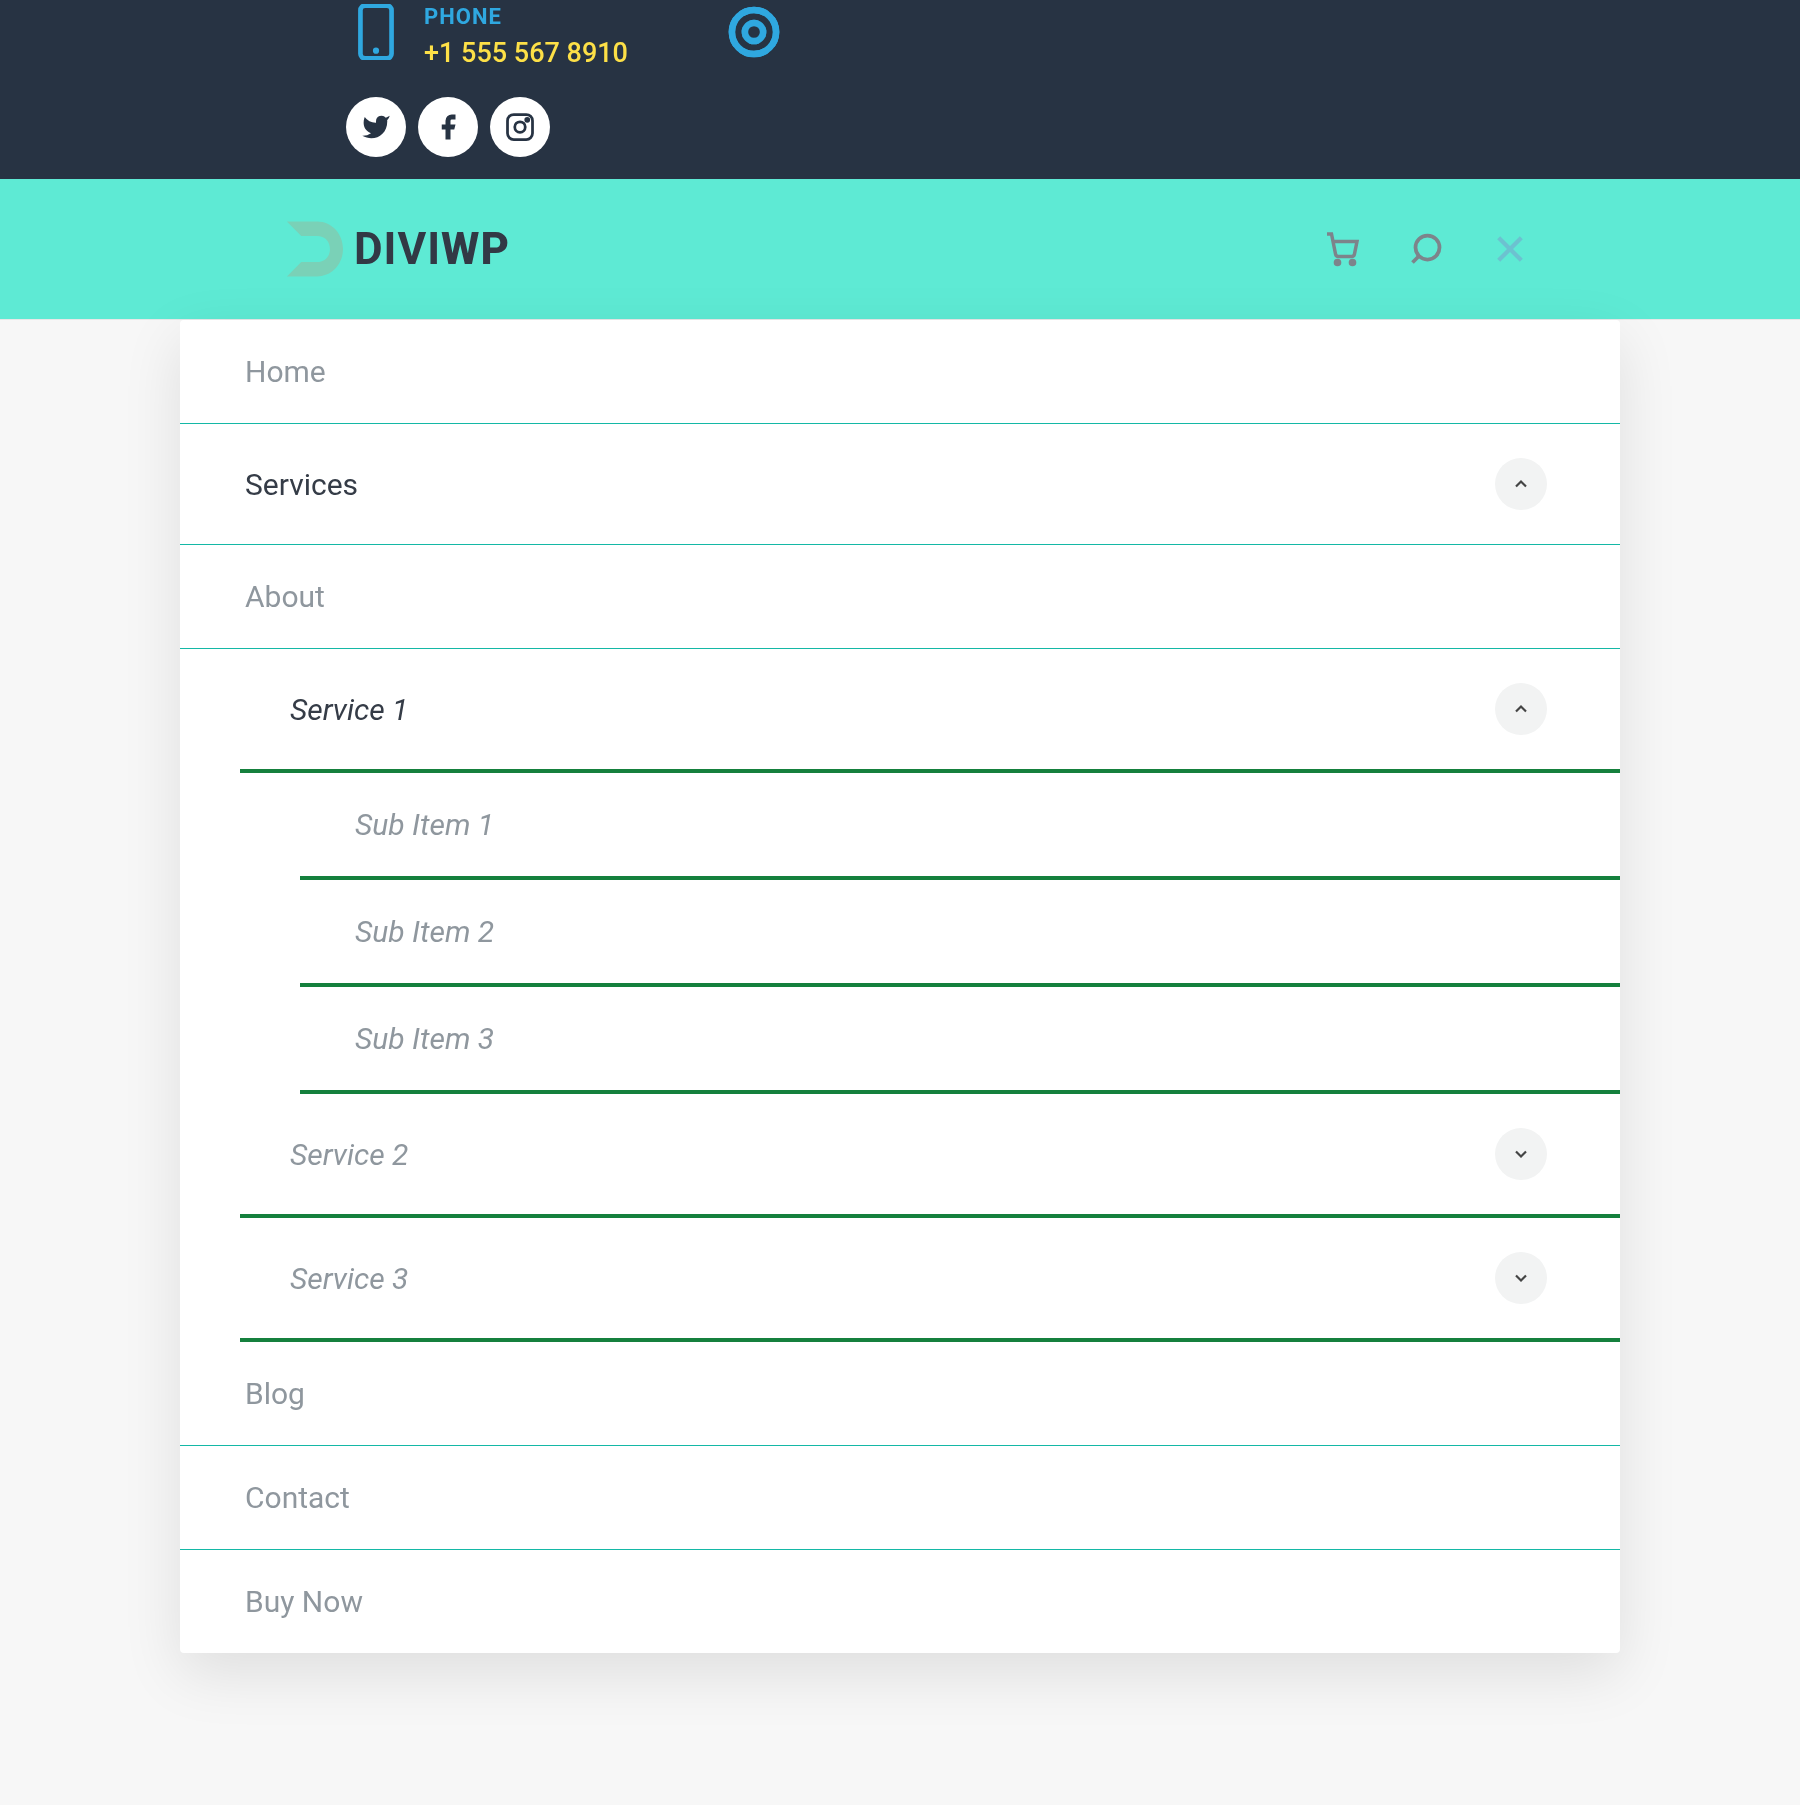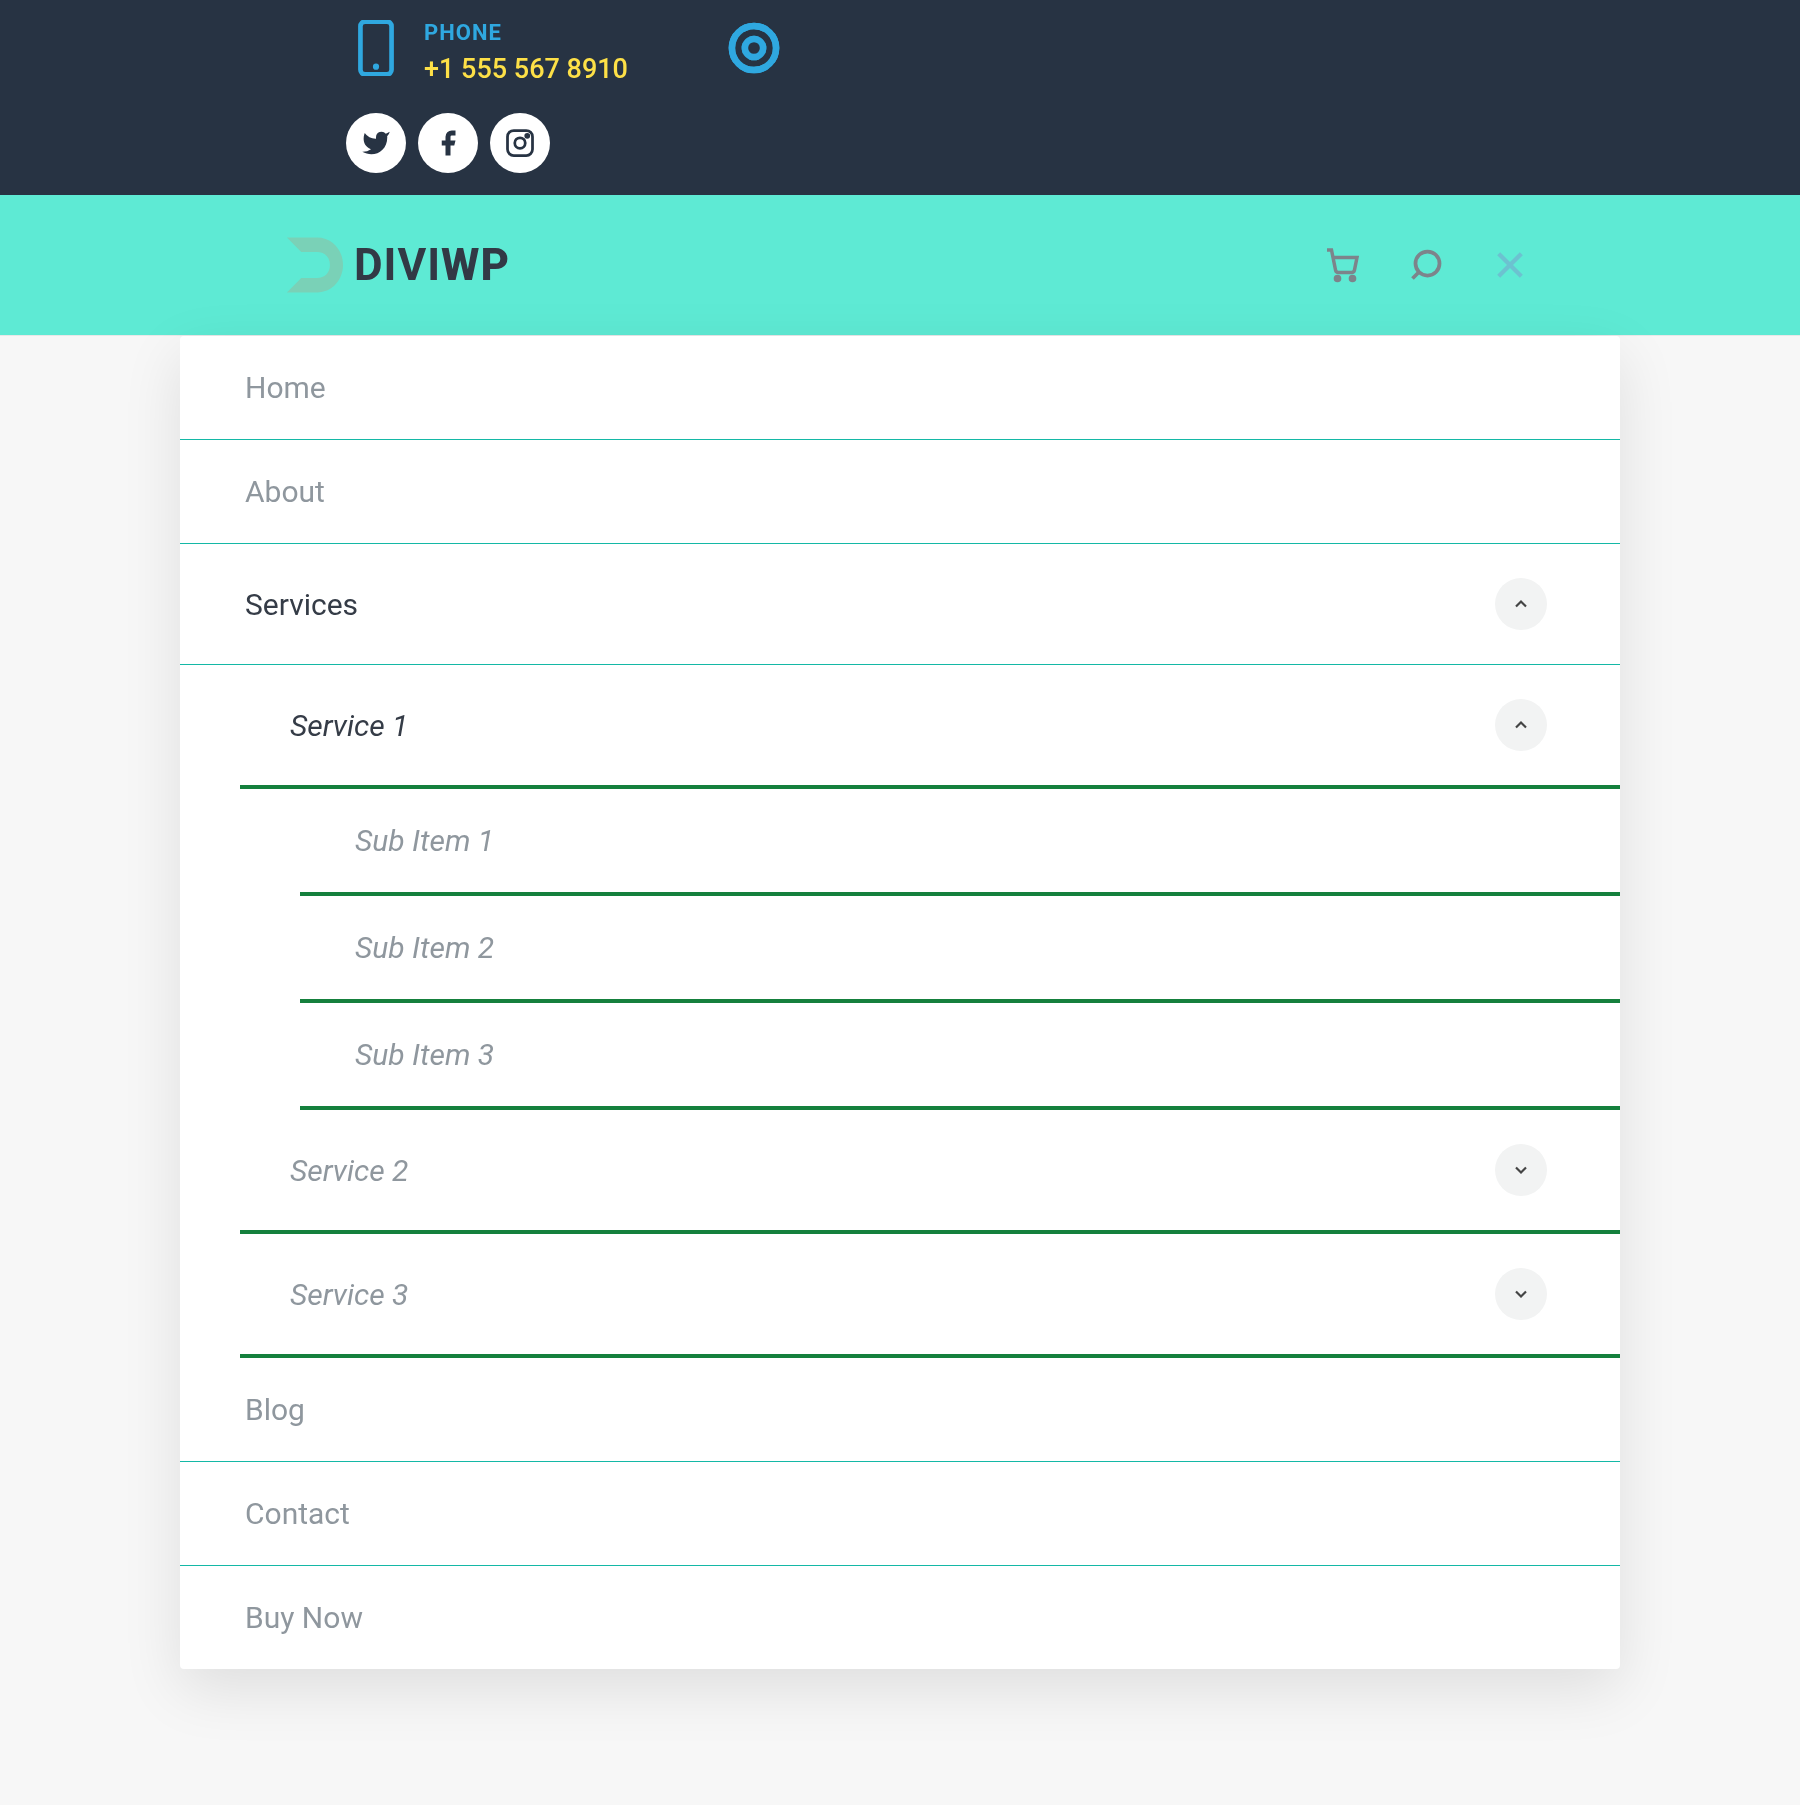--- a/index.html
+++ b/index.html
@@ -16,21 +16,21 @@
     padding: 0 0 22px 0;
   }
   .topbar-inner {
     max-width: 1450px;
     margin: 0 auto;
     padding: 0 0 0 175px;
   }
   .contact-row {
     display: flex;
     gap: 100px;
-    padding-top: 20px;
+    padding-top: 4px;
   }
   .contact-item {
     display: flex;
     align-items: flex-start;
     gap: 22px;
   }
   .contact-icon {
     width: 52px;
     height: 52px;
     display: flex;
@@ -243,33 +243,33 @@
     </div>
   </div>
 </div>
 
 <div class="menu-panel">
 
   <div class="menu-item">
     <span class="menu-label">Home</span>
   </div>
 
-  <div class="menu-item">
-    <span class="menu-label">About</span>
-  </div>
-
   <div class="menu-item active">
     <span class="menu-label">Services</span>
     <div class="expand-btn">
       <svg width="20" height="20" viewBox="0 0 24 24" fill="none" stroke="#444" stroke-width="2.6">
           <polyline points="6 15 12 9 18 15"></polyline>
         </svg>
     </div>
   </div>
 
+  <div class="menu-item">
+    <span class="menu-label">About</span>
+  </div>
+
   <div class="sub-container">
     <div class="menu-item active">
       <span class="menu-label">Service 1</span>
       <div class="expand-btn">
         <svg width="20" height="20" viewBox="0 0 24 24" fill="none" stroke="#444" stroke-width="2.6">
             <polyline points="6 15 12 9 18 15"></polyline>
           </svg>
       </div>
     </div>
 

